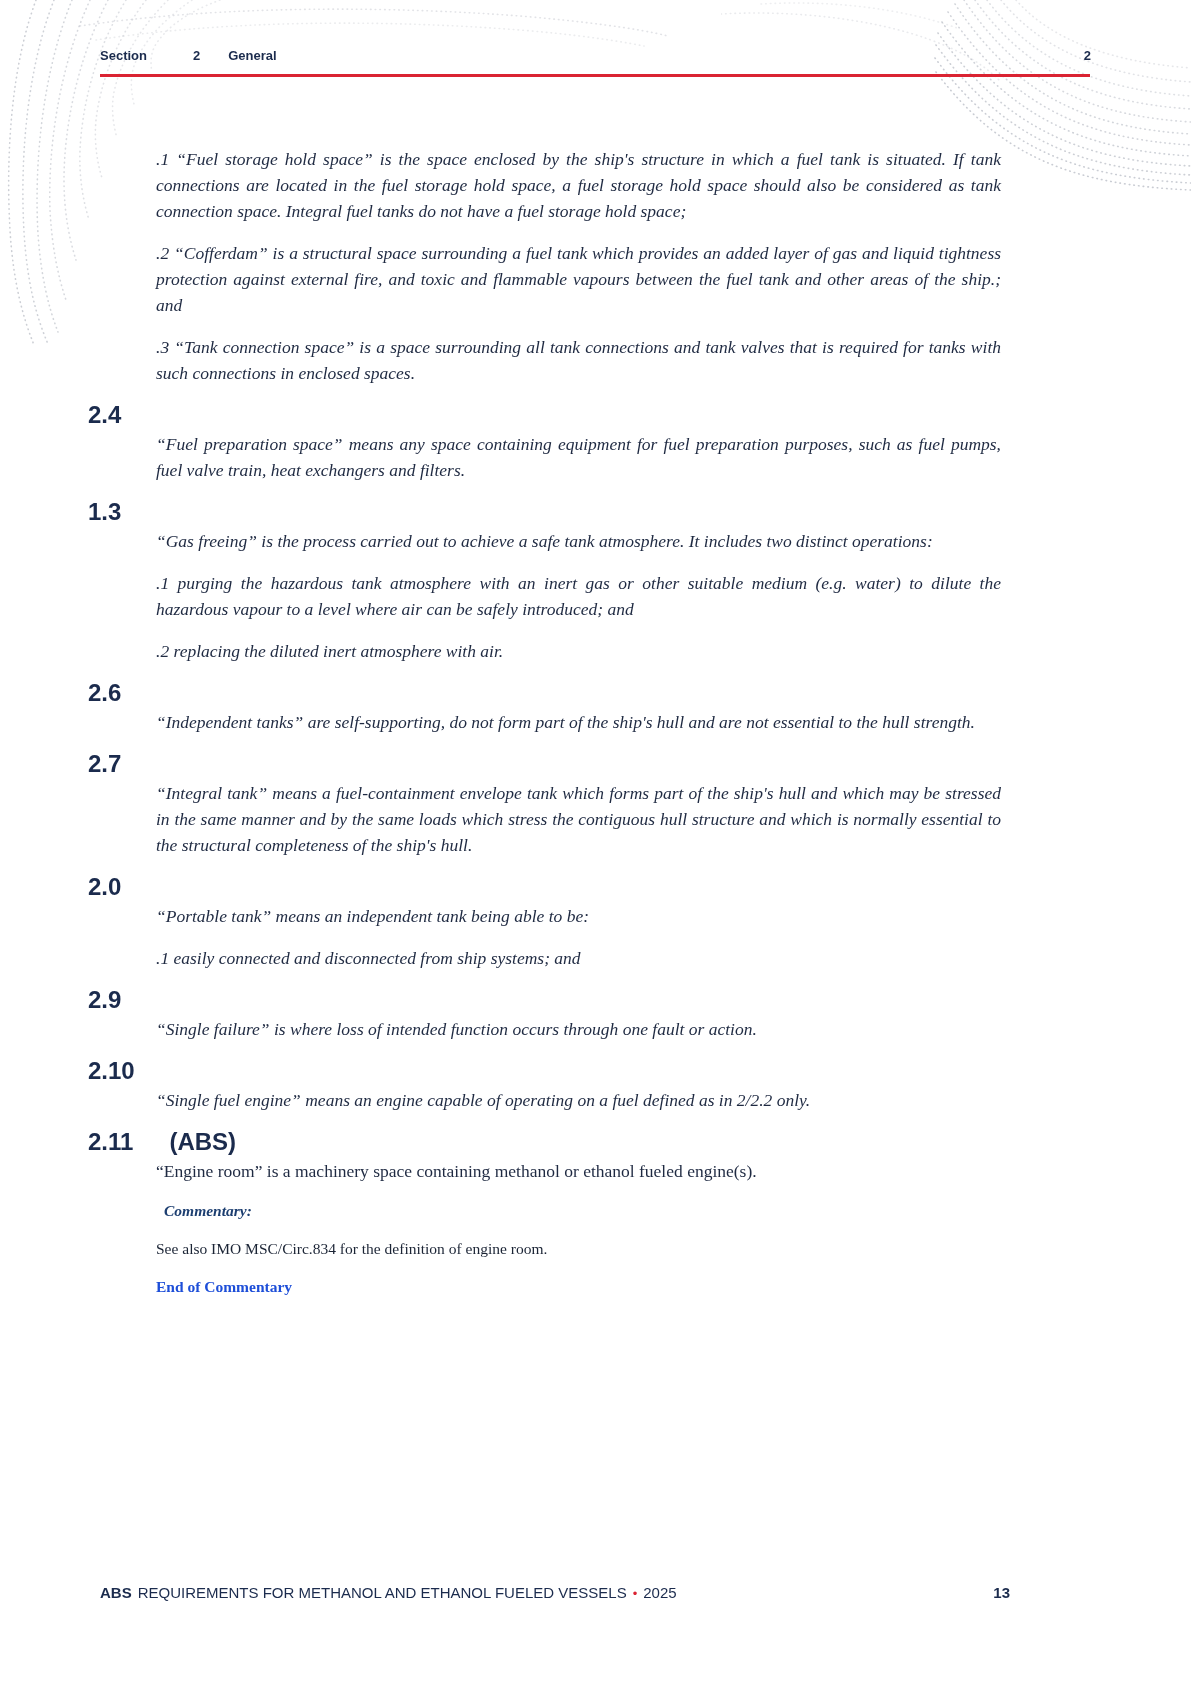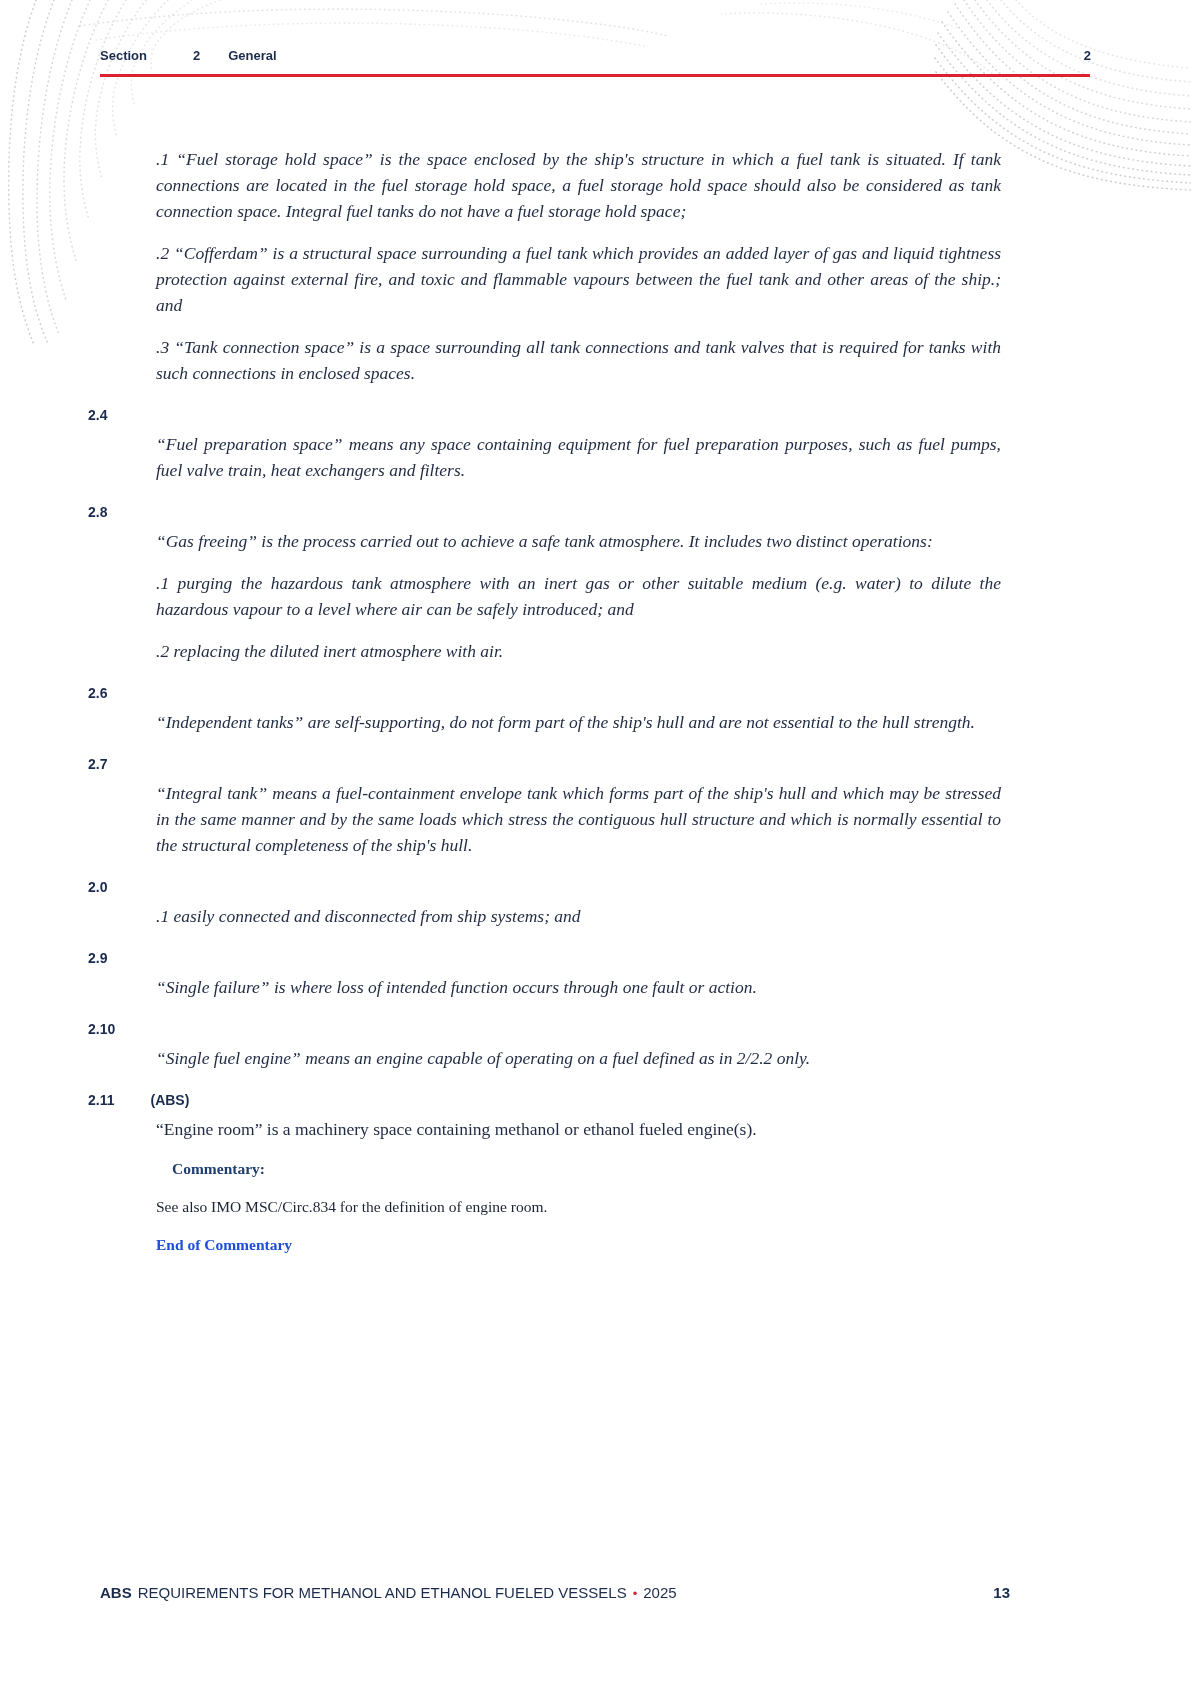--- a/index.html
+++ b/index.html
@@ -39,32 +39,32 @@
   .content{
     position:absolute;left:88px;top:146px;width:913px;
     font-size:17.5px;line-height:26px;
   }
   p.def{
     font-style:italic;text-align:justify;margin:0 0 16px 68px;
   }
   p.def.single{text-align:left;}
   .sec-head{
     font-family:"Liberation Sans",sans-serif;font-weight:bold;
-    font-size:14px;color:var(--navy);font-style:normal;
+    font-size:24px;color:var(--navy);font-style:normal;
     margin:16px 0 3px 0;line-height:26px;
     display:flex;
   }
   .sec-head .sec-title{margin-left:36px;}
   p.plain{
     font-style:normal;margin:0 0 16px 68px;text-align:left;
   }
   .commentary{margin-left:68px;font-size:15.5px;line-height:22px;}
   .commentary .c-label{
-    font-weight:bold;color:var(--commentary-blue);
-    margin:10px 0 16px 16px;
+    font-weight:bold;font-style:italic;color:var(--commentary-blue);
+    margin:10px 0 16px 8px;
   }
   .commentary .c-text{margin:0 0 16px 0;color:#1b2435;}
   .commentary .c-end{font-weight:bold;color:#1d4ed8;margin:0 0 16px 0;}
 
   
   .footer{
     position:absolute;left:100px;right:181px;top:1584px;
     font-family:"Liberation Sans",sans-serif;font-size:15px;color:var(--navy);
     display:flex;align-items:flex-end;
   }
@@ -120,39 +120,40 @@
   <p class="def">.1 “Fuel storage hold space” is the space enclosed by the ship's structure in which a fuel tank is situated. If tank connections are located in the fuel storage hold space, a fuel storage hold space should also be considered as tank connection space. Integral fuel tanks do not have a fuel storage hold space;</p>
   <p class="def">.2 “Cofferdam” is a structural space surrounding a fuel tank which provides an added layer of gas and liquid tightness protection against external fire, and toxic and flammable vapours between the fuel tank and other areas of the ship.; and</p>
   <p class="def">.3 “Tank connection space” is a space surrounding all tank connections and tank valves that is required for tanks with such connections in enclosed spaces.</p>
 
   <div class="sec-head">
     <span class="sec-num">2.4</span>
   </div>
   <p class="def">“Fuel preparation space” means any space containing equipment for fuel preparation purposes, such as fuel pumps, fuel valve train, heat exchangers and filters.</p>
 
   <div class="sec-head">
-    <span class="sec-num">2.8</span>
+    <span class="sec-num">1.3</span>
   </div>
   <p class="def">“Gas freeing” is the process carried out to achieve a safe tank atmosphere. It includes two distinct operations:</p>
   <p class="def">.1 purging the hazardous tank atmosphere with an inert gas or other suitable medium (e.g. water) to dilute the hazardous vapour to a level where air can be safely introduced; and</p>
   <p class="def single">.2 replacing the diluted inert atmosphere with air.</p>
 
   <div class="sec-head">
     <span class="sec-num">2.6</span>
   </div>
   <p class="def">“Independent tanks” are self-supporting, do not form part of the ship's hull and are not essential to the hull strength.</p>
 
   <div class="sec-head">
     <span class="sec-num">2.7</span>
   </div>
   <p class="def">“Integral tank” means a fuel-containment envelope tank which forms part of the ship's hull and which may be stressed in the same manner and by the same loads which stress the contiguous hull structure and which is normally essential to the structural completeness of the ship's hull.</p>
 
   <div class="sec-head">
     <span class="sec-num">2.0</span>
   </div>
+  <p class="def single">“Portable tank” means an independent tank being able to be:</p>
   <p class="def single">.1 easily connected and disconnected from ship systems; and</p>
 
   <div class="sec-head">
     <span class="sec-num">2.9</span>
   </div>
   <p class="def single">“Single failure” is where loss of intended function occurs through one fault or action.</p>
 
   <div class="sec-head">
     <span class="sec-num">2.10</span>
   </div>

